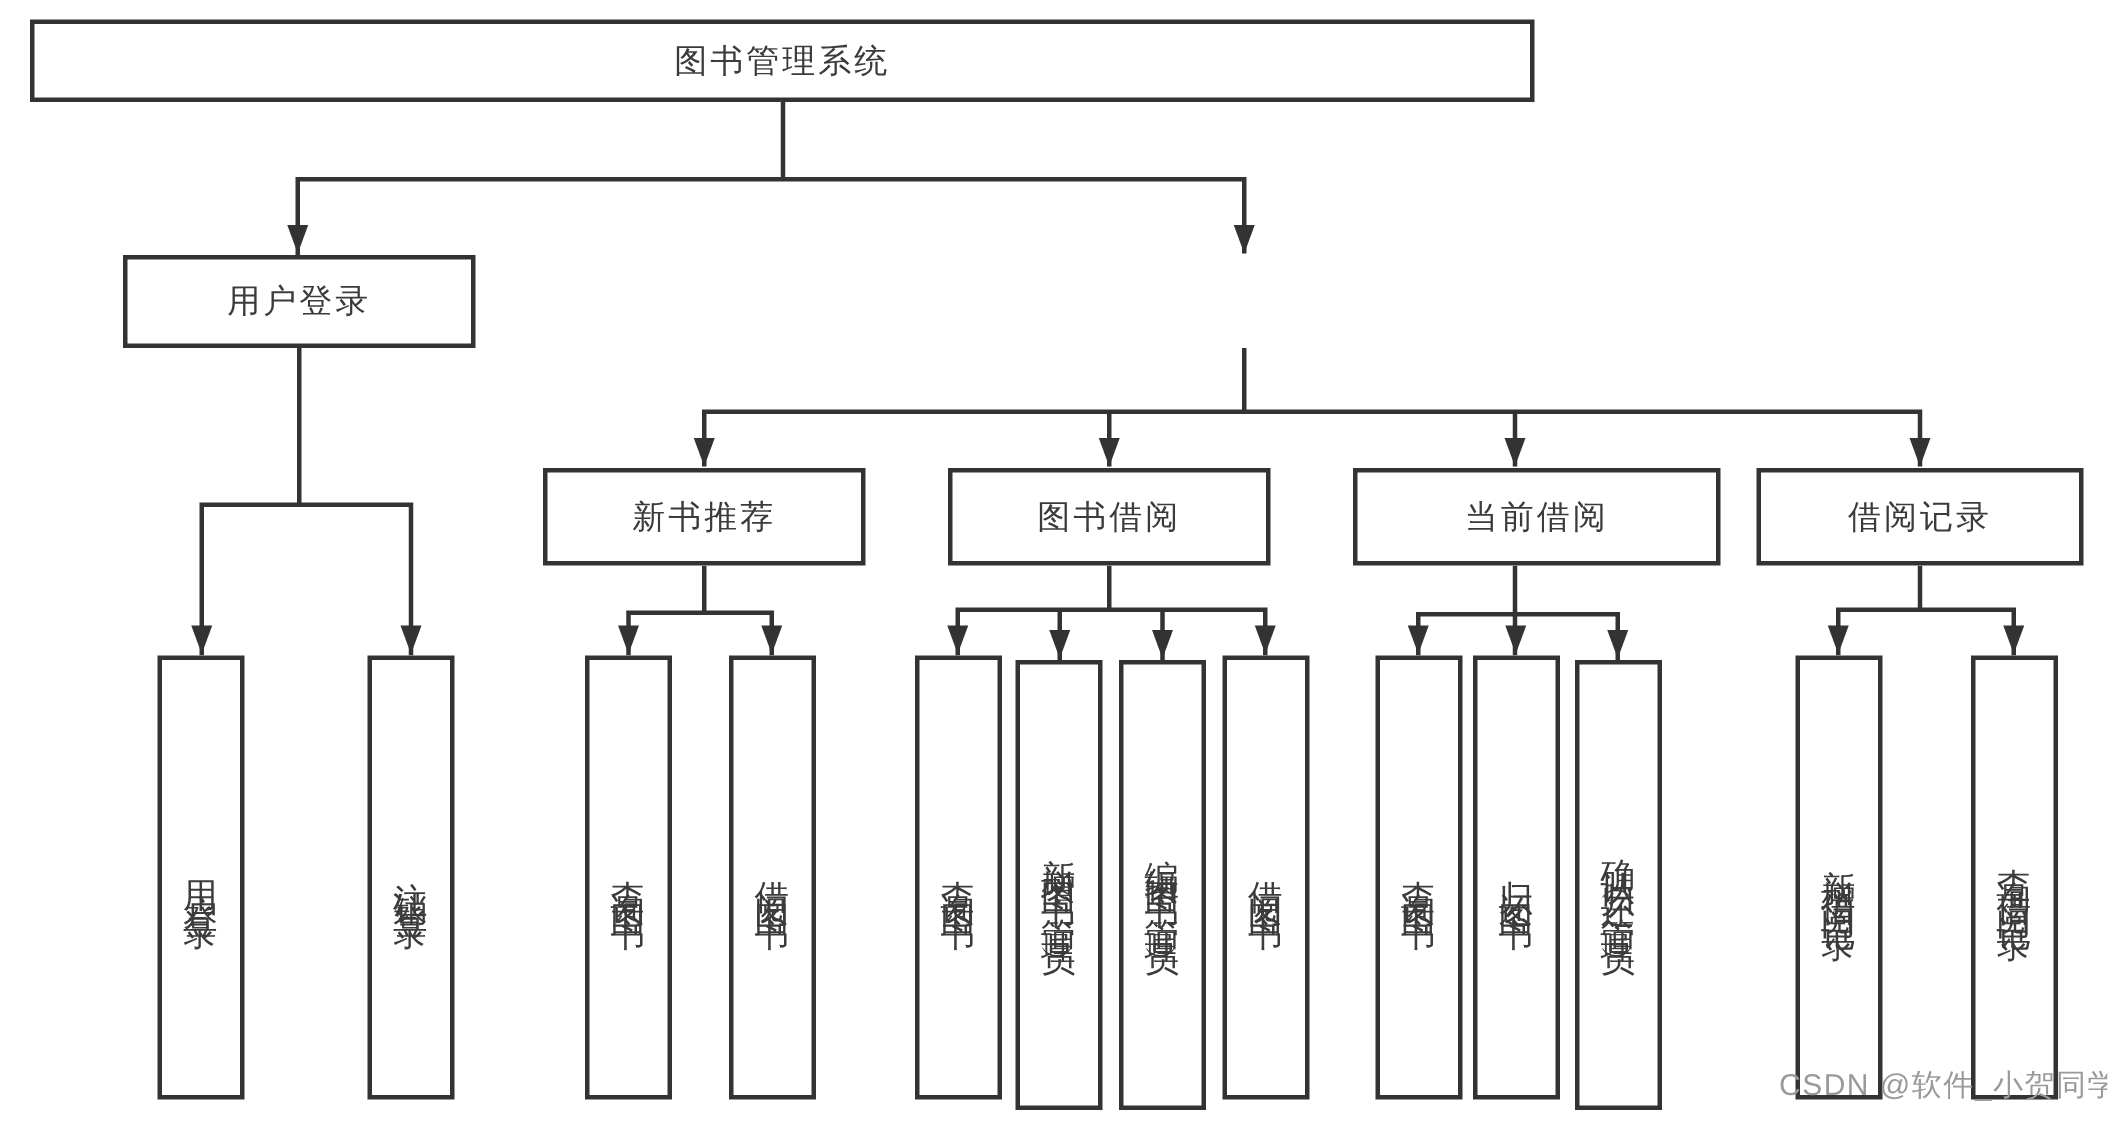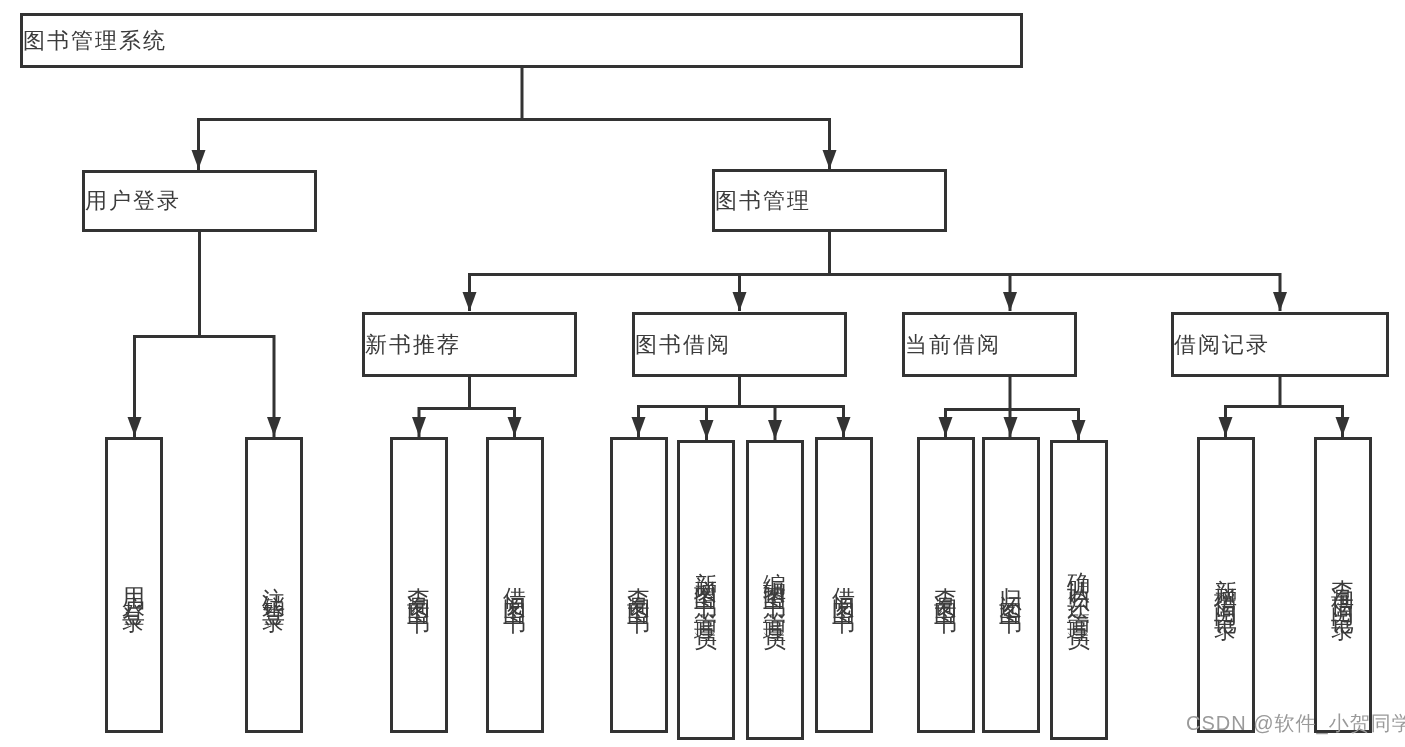--- a/index.html
+++ b/index.html
@@ -4,21 +4,21 @@
 <style>
   html,body{margin:0;padding:0;background:#ffffff;}
   .canvas{
     position:relative;width:1405px;height:747px;background:#ffffff;overflow:hidden;
     font-family:"Liberation Sans","DejaVu Sans",sans-serif;
   }
   .connectors{position:absolute;left:0;top:0;z-index:0;}
   .hbox{
     position:absolute;box-sizing:border-box;z-index:1;
     border:3px solid #333333;background:#ffffff;
-    display:flex;align-items:center;
+    display:flex;align-items:center;justify-content:center;
     font-size:22px;letter-spacing:2px;color:#3b3b3b;
   }
   .vbox{
     position:absolute;box-sizing:border-box;z-index:1;
     width:58px;height:296px;top:437px;
     border:3px solid #333333;background:#ffffff;
     display:flex;align-items:center;justify-content:center;
     color:#3b3b3b;
   }
   .vbox .vtext{
@@ -80,31 +80,28 @@
     </g>
   </svg>
 
   <div class="hbox" style="left:20px;top:13px;width:1003px;height:55px">
     <span>图书管理系统</span>
   </div>
 
   <div class="hbox" style="left:82px;top:170px;width:235px;height:62px">
     <span>用户登录</span>
   </div>
-  <div class="hbox" style="left:712px;top:169px;width:235px;height:63px">
-    <span>图书管理</span>
-  </div>
 
   <div class="hbox" style="left:632px;top:312px;width:215px;height:65px">
     <span>图书借阅</span>
   </div>
   <div class="hbox" style="left:362px;top:312px;width:215px;height:65px">
     <span>新书推荐</span>
   </div>
-  <div class="hbox" style="left:902px;top:312px;width:175px;height:65px">
+  <div class="hbox" style="left:902px;top:312px;width:245px;height:65px">
     <span>当前借阅</span>
   </div>
   <div class="hbox" style="left:1171px;top:312px;width:218px;height:65px">
     <span>借阅记录</span>
   </div>
 
   <div class="vbox" style="left:105px">
     <span class="vtext">用户登录</span>
   </div>
   <div class="vbox" style="left:245px">

